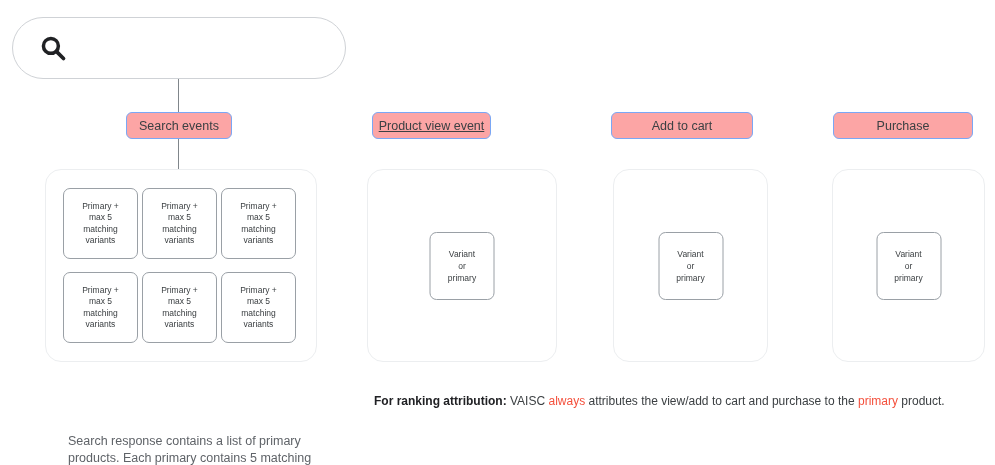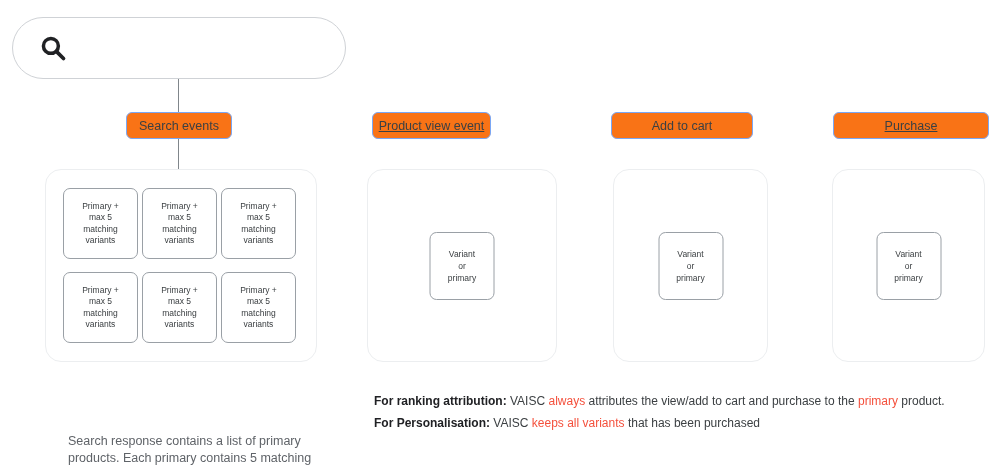--- a/index.html
+++ b/index.html
@@ -56,32 +56,32 @@
   #connector-bottom{ left: 178px; top: 139px; height: 31px; }
 
   
   .event-badge {
     position: absolute;
     top: 112px;
     height: 27px;
     box-sizing: border-box;
     border: 1px solid #7aa7f5;
     border-radius: 6px;
-    background: #f97316;
+    background: #fca5a5;
     display: flex;
     align-items: center;
     justify-content: center;
     font-size: 12.5px;
     color: #3c4043;
     white-space: nowrap;
   }
   #badge-search-events    { left: 126px; width: 106px; }
   #badge-product-view     { left: 372px; width: 119px; text-decoration: underline; }
   #badge-add-to-cart      { left: 611px; width: 142px; }
-  #badge-purchase         { left: 833px; width: 156px; text-decoration: underline; }
+  #badge-purchase         { left: 833px; width: 140px; }
 
   
   .stage-container {
     position: absolute;
     top: 169px;
     box-sizing: border-box;
     border: 1.5px solid #eceef0;
     border-radius: 16px;
     background: #fff;
   }
@@ -216,14 +216,13 @@
 
 <div id="container-purchase" class="stage-container">
   <div class="variant-card" title="Variant or primary">
       <span><span>Variant</span><br><span>or</span><br><span>primary</span></span>
     </div>
 </div>
 
 <div id="caption-left">Search response contains a list of primary products. Each primary contains 5 matching variants (max)</div>
 <div id="notes">
     <div class="note-line"><span class="note-label">For ranking attribution:</span><span class="">&nbsp;VAISC&nbsp;</span><span class="hl">always</span><span class="">&nbsp;attributes&nbsp;the&nbsp;view/add&nbsp;to&nbsp;cart&nbsp;and&nbsp;purchase&nbsp;to&nbsp;the&nbsp;</span><span class="hl">primary</span><span class="">&nbsp;product.</span></div>
-    <div class="note-line"><span class="note-label">For Personalisation:</span><span class="">&nbsp;VAISC&nbsp;</span><span class="hl">keeps&nbsp;all&nbsp;variants</span><span class="">&nbsp;that&nbsp;has&nbsp;been&nbsp;purchased</span></div>
   </div>
 
 </body></html>

